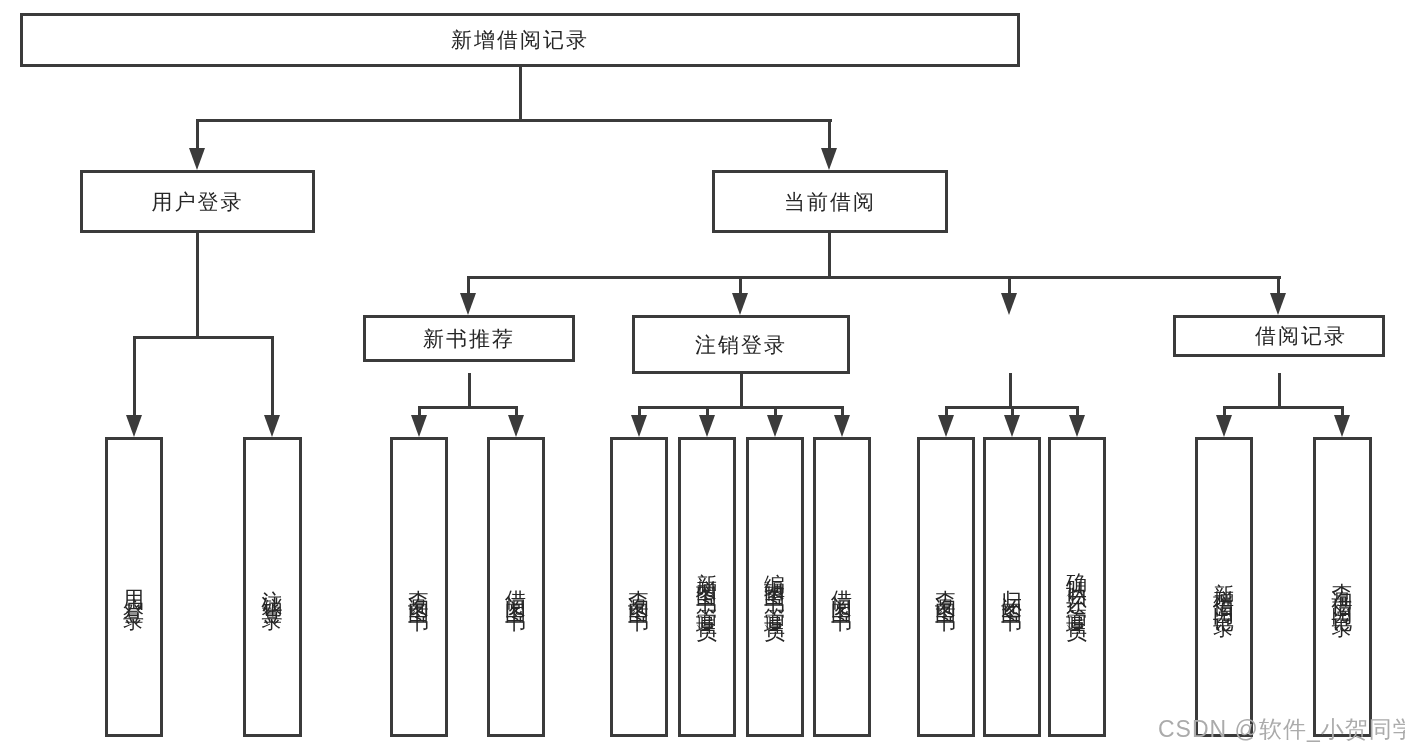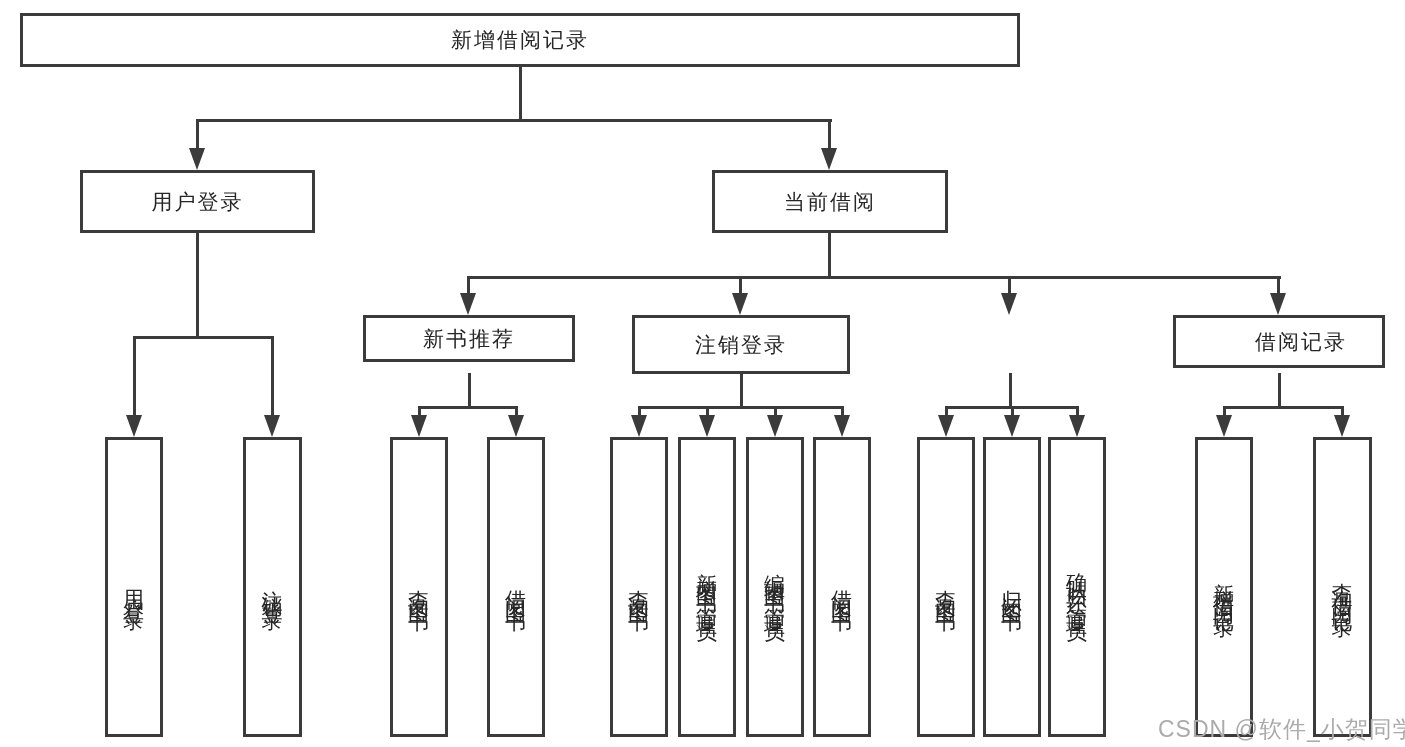--- a/index.html
+++ b/index.html
@@ -59,21 +59,21 @@
   <i class="arr" style="left:460px;top:293px;"></i>
   <i class="vl" style="left:739px;top:276px;height:19px;"></i>
   <i class="arr" style="left:732px;top:293px;"></i>
   <i class="vl" style="left:1008px;top:276px;height:19px;"></i>
   <i class="arr" style="left:1001px;top:293px;"></i>
   <i class="vl" style="left:1277px;top:276px;height:19px;"></i>
   <i class="arr" style="left:1270px;top:293px;"></i>
 
   <div class="box" style="left:363px;top:315px;width:212px;height:47px;">新书推荐</div>
   <div class="box" style="left:632px;top:315px;width:218px;height:59px;">注销登录</div>
-  <div class="box" style="left:1173px;top:315px;width:212px;height:53px;padding-left:44px;">借阅记录</div>
+  <div class="box" style="left:1173px;top:315px;width:212px;height:42px;padding-left:44px;">借阅记录</div>
 
   <i class="vl" style="left:468px;top:373px;height:33px;"></i>
   <i class="vl" style="left:740px;top:373px;height:33px;"></i>
   <i class="vl" style="left:1009px;top:373px;height:33px;"></i>
   <i class="vl" style="left:1278px;top:373px;height:33px;"></i>
 
   <i class="hl" style="left:418px;top:406px;width:100px;"></i>
   <i class="hl" style="left:638px;top:406px;width:206px;"></i>
   <i class="hl" style="left:945px;top:406px;width:134px;"></i>
   <i class="hl" style="left:1223px;top:406px;width:121px;"></i>

